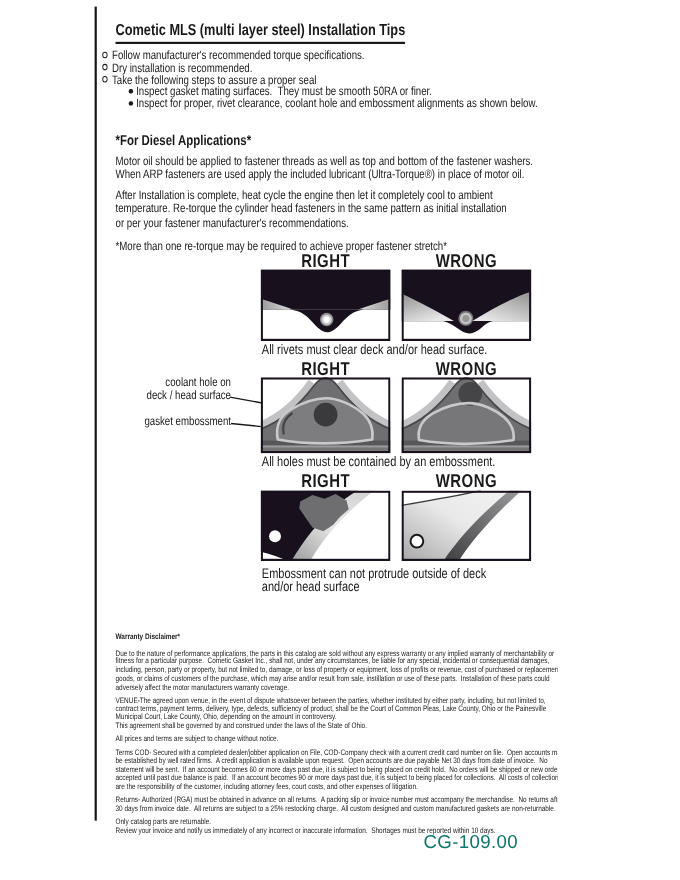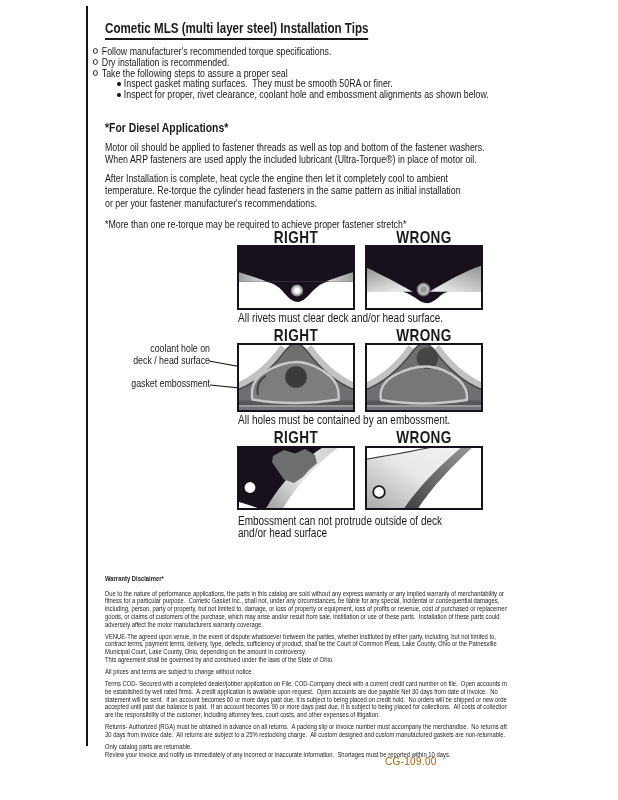--- a/index.html
+++ b/index.html
@@ -35,21 +35,21 @@
                  transform:scaleX(0.8); transform-origin:0 0; }
   .ann { position:absolute; width:122px; text-align:right; font-size:11px; line-height:11.5px;
          transform:scaleX(0.8); transform-origin:100% 0; }
   .leader { position:absolute; pointer-events:none; }
 
   
   .legal { position:absolute; left:105px; top:575px; width:506px;
            transform:scaleX(0.815); transform-origin:0 0; font-size:7.2px; line-height:7.7px; color:#222; }
   .legal p { margin:0 0 4.5px 0; white-space:pre-wrap; }
   .legal p.legal-head { font-weight:bold; margin-bottom:7px; }
-  .page-number { position:absolute; left:385px; top:756px; font-size:10px; letter-spacing:0.3px; color:#a16207; }
+  .page-number { position:absolute; left:385px; top:756px; font-size:17px; letter-spacing:0.3px; color:#0f766e; }
 </style>
 </head>
 <body>
 
 <div class="page">
   <div class="left-rule"></div>
 
   <div class="content">
     <h1 class="title"><span class="title-u">Cometic MLS (multi layer steel) Installation Tips</span></h1>
     <ul class="tips">

